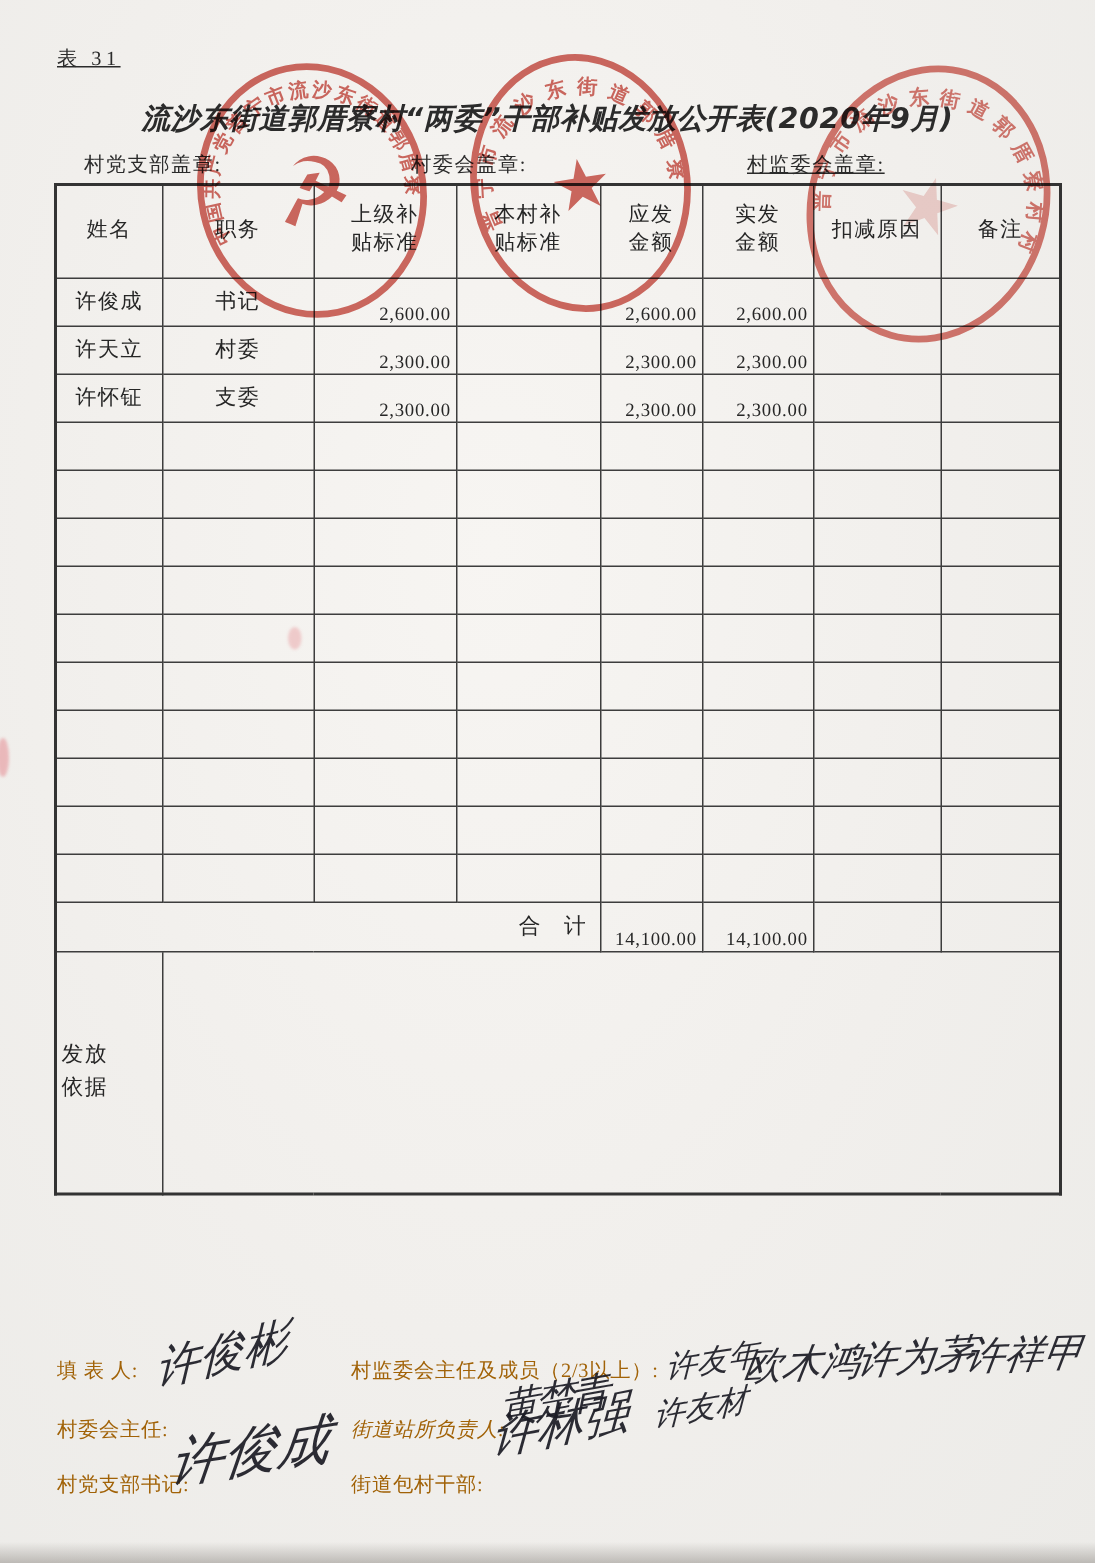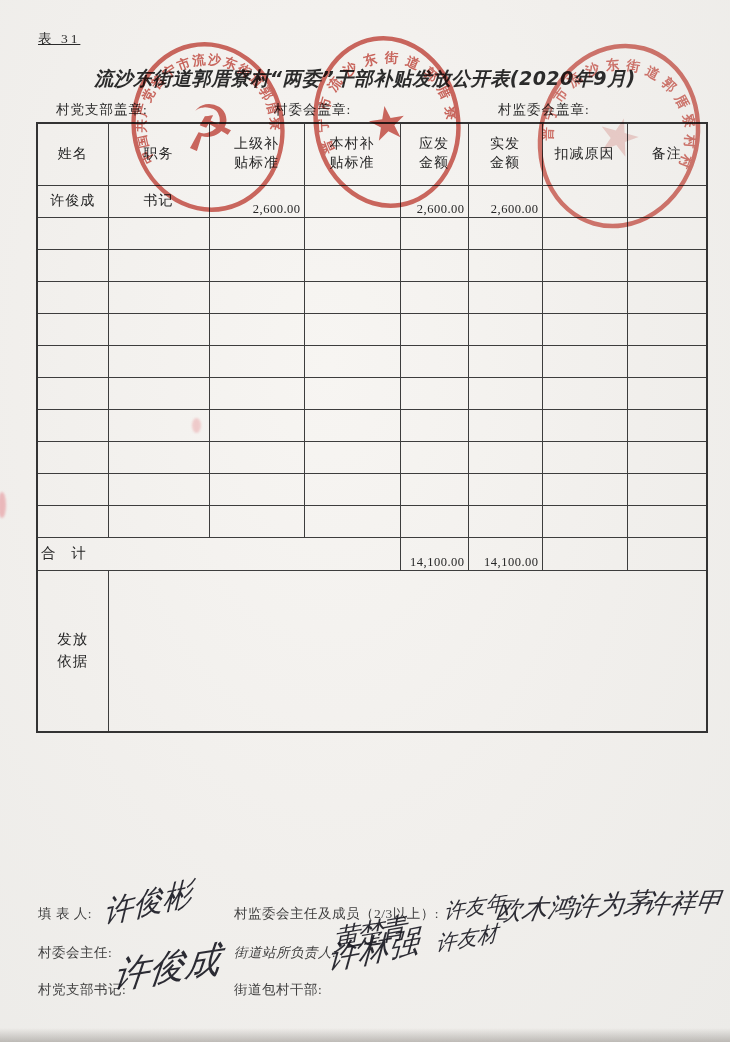--- a/index.html
+++ b/index.html
@@ -8,43 +8,43 @@
     background:
       radial-gradient(ellipse at 45% 35%, #f7f5f2 0%, #f1efec 55%, #ecebe8 100%);
     font-family:"Liberation Serif","DejaVu Serif",serif;
     color:#2b2b2b;
   }
   .abs{position:absolute;}
   .page-tag{left:38px;top:30px;font-size:13.5px;letter-spacing:3px;text-decoration:underline;}
   .title{left:0;right:0;top:66px;text-align:center;font-size:19px;font-weight:bold;
     font-family:"DejaVu Sans","Liberation Sans",sans-serif;letter-spacing:0.5px;font-style:italic;}
   .seal-label{top:101px;font-size:13.5px;letter-spacing:1px;}
-  .seal-label.p1{left:56px;} .seal-label.p2{left:274px;} .seal-label.p3{left:498px;}
+  .seal-label.p1{left:56px;} .seal-label.p2{left:274px;} .seal-label.p3{left:498px;text-decoration:underline;}
 
   table.main{
     position:absolute;left:36px;top:122px;width:670px;
     border-collapse:collapse;table-layout:fixed;
     border:2.5px solid #333;
   }
   table.main td,table.main th{
     border:1.6px solid #3d3d3d;padding:0 3px;overflow:hidden;
     font-weight:normal;color:#262626;
   }
   tr.hdr{height:62px;}
   tr.hdr th{font-size:14px;text-align:center;vertical-align:middle;white-space:pre-line;line-height:1.35;letter-spacing:1px;}
   tr.datarow{height:32px;}
   td.cname{font-size:14px;text-align:center;letter-spacing:1px;}
   td.cpos{font-size:14px;text-align:center;letter-spacing:1px;margin-left:17px;}
   td.num{font-size:12.5px;text-align:right;vertical-align:bottom;padding-bottom:2px;padding-right:2px;letter-spacing:0.5px;}
   tr.totalrow{height:33px;}
-  tr.totalrow td.tlabel{font-size:14.5px;text-align:left;letter-spacing:6px;}
+  tr.totalrow td.tlabel{font-size:14.5px;text-align:right;letter-spacing:6px;}
   tr.basisrow{height:162px;}
-  td.basis-label{font-size:14.5px;text-align:center;vertical-align:middle;white-space:pre-line;line-height:1.5;letter-spacing:1px;}
-
-  .sigline{font-size:13.5px;letter-spacing:0.5px;color:#404040;}
+  td.basis-label{font-size:14.5px;vertical-align:middle;white-space:pre-line;line-height:1.5;letter-spacing:1px;}
+
+  .sigline{font-size:13.5px;letter-spacing:0.5px;color:#a16207;}
   .sig{
     font-family:"DejaVu Sans","Liberation Sans",sans-serif;
     font-style:italic;color:#1b1b24;white-space:nowrap;
     transform-origin:left center;opacity:.92;
   }
 
   .stamp{mix-blend-mode:multiply;opacity:.82;pointer-events:none;}
   .stamp text{font-family:"DejaVu Sans","Liberation Sans",sans-serif;font-weight:bold;}
 
   .smudge{border-radius:50%;filter:blur(1px);}
@@ -93,20 +93,40 @@
     <td class="cname">许俊成</td>
     <td class="cpos">书记</td>
     <td class="num">2,600.00</td>
     <td class="num"></td>
     <td class="num">2,600.00</td>
     <td class="num">2,600.00</td>
     <td></td>
     <td></td>
   </tr>
       <tr class="datarow">
+    <td class="cname">许天立</td>
+    <td class="cpos">村委</td>
+    <td class="num">2,300.00</td>
+    <td class="num"></td>
+    <td class="num">2,300.00</td>
+    <td class="num">2,300.00</td>
+    <td></td>
+    <td></td>
+  </tr>
+      <tr class="datarow">
+    <td class="cname">许怀钲</td>
+    <td class="cpos">支委</td>
+    <td class="num">2,300.00</td>
+    <td class="num"></td>
+    <td class="num">2,300.00</td>
+    <td class="num">2,300.00</td>
+    <td></td>
+    <td></td>
+  </tr>
+      <tr class="datarow">
     <td class="cname"></td>
     <td class="cpos"></td>
     <td class="num"></td>
     <td class="num"></td>
     <td class="num"></td>
     <td class="num"></td>
     <td></td>
     <td></td>
   </tr>
       <tr class="datarow">

